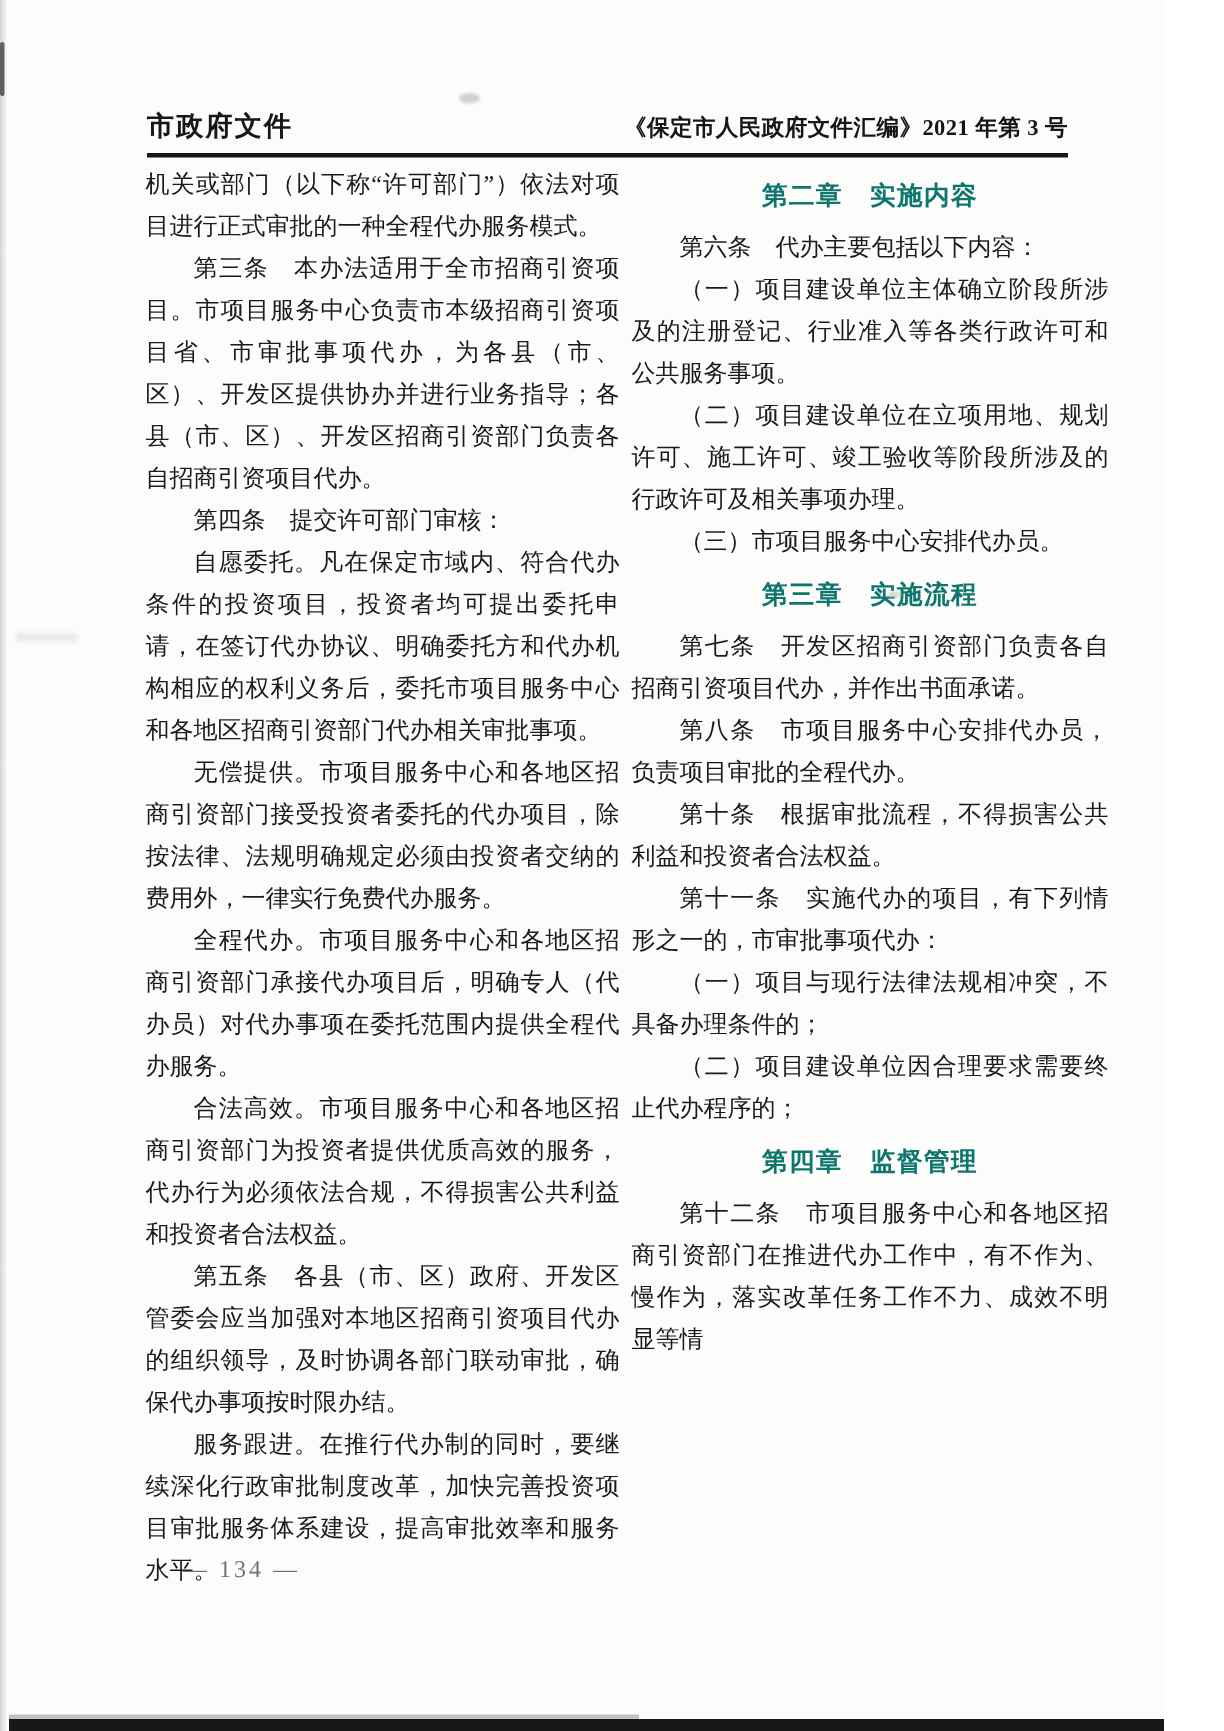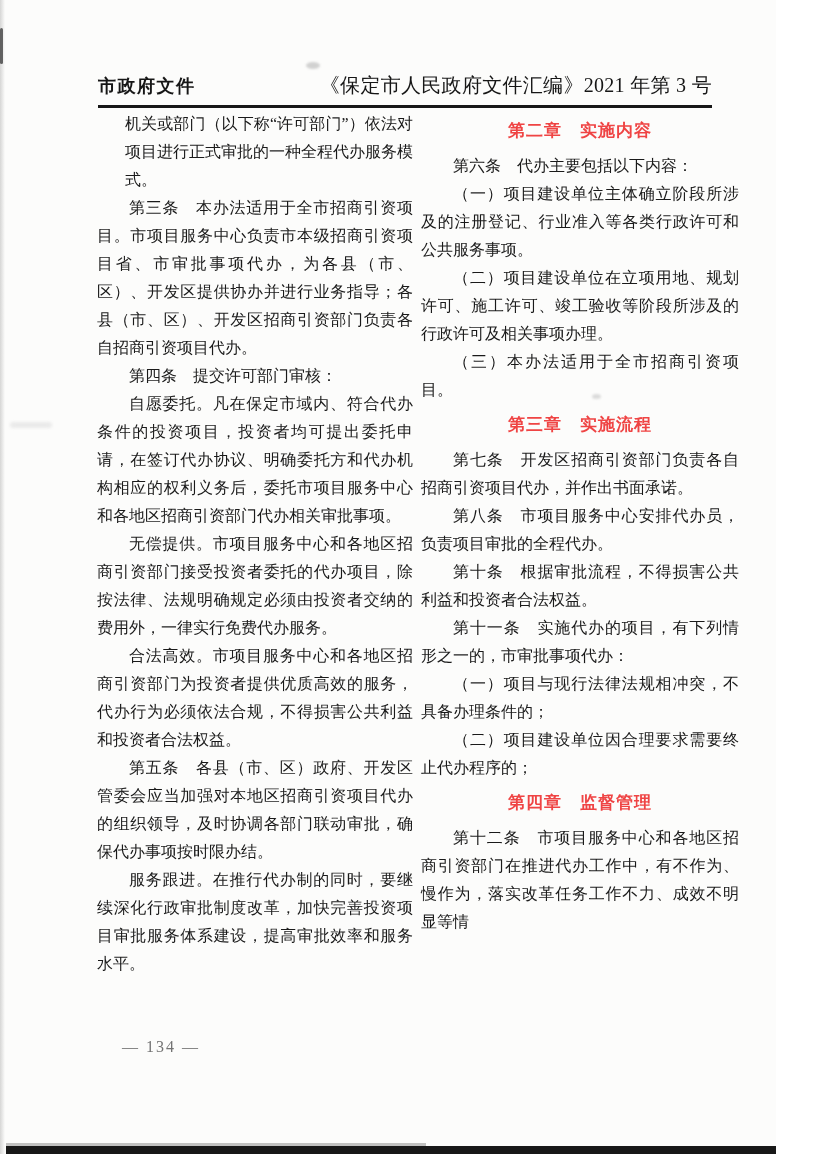--- a/index.html
+++ b/index.html
@@ -21,43 +21,43 @@
     position: absolute;
     left: 98px; top: 72px; width: 614px;
     display: flex; justify-content: space-between; align-items: baseline;
     border-bottom: 3px solid #171717;
     padding-bottom: 6px;
   }
   .doc-type {
     font-family: "Liberation Sans", "DejaVu Sans", sans-serif;
     font-weight: 700; font-size: 18px; letter-spacing: 1.5px;
   }
-  .doc-compilation { font-size: 20px; letter-spacing: 0.3px; }
+  .doc-compilation { font-size: 15px; letter-spacing: 0.3px; font-weight: bold; }
   
   .col { position: absolute; top: 110px; }
   .col-left  { left: 97px;  width: 316px; }
   .col-right { left: 421px; width: 318px; }
   .body-p {
     margin: 0;
     font-size: 16px;
     line-height: 28px;
     text-align: justify;
     text-indent: 2em;
     color: #1a1a1a;
   }
-  .body-p.noindent { text-indent: 0; margin-left: 28px; }
+  .body-p.noindent { text-indent: 0; }
   .chapter {
     margin: 7px 0;
     font-family: "Liberation Sans", "DejaVu Sans", sans-serif;
     font-weight: 700;
     font-size: 17px;
     line-height: 28px;
     text-align: center;
     letter-spacing: 1px;
-    color: #ef4444;
+    color: #0f766e;
   }
   
   .page-footer {
     position: absolute;
     left: 122px; top: 1038px;
     font-size: 16px; letter-spacing: 2px; color: #737373;
   }
   
   .edge-right {
     position: absolute; left: 811px; top: 8px;
@@ -112,31 +112,32 @@
     <span class="doc-type">市政府文件</span>
     <span class="doc-compilation">《保定市人民政府文件汇编》2021 年第 3 号</span>
   </header>
 
   <section class="col col-left">
     <p class="body-p noindent">机关或部门（以下称“许可部门”）依法对项目进行正式审批的一种全程代办服务模式。</p>
     <p class="body-p">第三条　本办法适用于全市招商引资项目。市项目服务中心负责市本级招商引资项目省、市审批事项代办，为各县（市、区）、开发区提供协办并进行业务指导；各县（市、区）、开发区招商引资部门负责各自招商引资项目代办。</p>
     <p class="body-p">第四条　提交许可部门审核：</p>
     <p class="body-p">自愿委托。凡在保定市域内、符合代办条件的投资项目，投资者均可提出委托申请，在签订代办协议、明确委托方和代办机构相应的权利义务后，委托市项目服务中心和各地区招商引资部门代办相关审批事项。</p>
     <p class="body-p">无偿提供。市项目服务中心和各地区招商引资部门接受投资者委托的代办项目，除按法律、法规明确规定必须由投资者交纳的费用外，一律实行免费代办服务。</p>
+    <p class="body-p">全程代办。市项目服务中心和各地区招商引资部门承接代办项目后，明确专人（代办员）对代办事项在委托范围内提供全程代办服务。</p>
     <p class="body-p">合法高效。市项目服务中心和各地区招商引资部门为投资者提供优质高效的服务，代办行为必须依法合规，不得损害公共利益和投资者合法权益。</p>
     <p class="body-p">第五条　各县（市、区）政府、开发区管委会应当加强对本地区招商引资项目代办的组织领导，及时协调各部门联动审批，确保代办事项按时限办结。</p>
     <p class="body-p">服务跟进。在推行代办制的同时，要继续深化行政审批制度改革，加快完善投资项目审批服务体系建设，提高审批效率和服务水平。</p>
   </section>
 
   <section class="col col-right">
     <h2 class="chapter">第二章　实施内容</h2>
     <p class="body-p">第六条　代办主要包括以下内容：</p>
     <p class="body-p">（一）项目建设单位主体确立阶段所涉及的注册登记、行业准入等各类行政许可和公共服务事项。</p>
     <p class="body-p">（二）项目建设单位在立项用地、规划许可、施工许可、竣工验收等阶段所涉及的行政许可及相关事项办理。</p>
-    <p class="body-p">（三）本办法适用于全市招商引资项目。</p>
+    <p class="body-p">（三）市项目服务中心安排代办员。</p>
 
     <h2 class="chapter">第三章　实施流程</h2>
     <p class="body-p">第七条　开发区招商引资部门负责各自招商引资项目代办，并作出书面承诺。</p>
     <p class="body-p">第八条　市项目服务中心安排代办员，负责项目审批的全程代办。</p>
     <p class="body-p">第十条　根据审批流程，不得损害公共利益和投资者合法权益。</p>
     <p class="body-p">第十一条　实施代办的项目，有下列情形之一的，市审批事项代办：</p>
     <p class="body-p">（一）项目与现行法律法规相冲突，不具备办理条件的；</p>
     <p class="body-p">（二）项目建设单位因合理要求需要终止代办程序的；</p>
 
     <h2 class="chapter">第四章　监督管理</h2>

